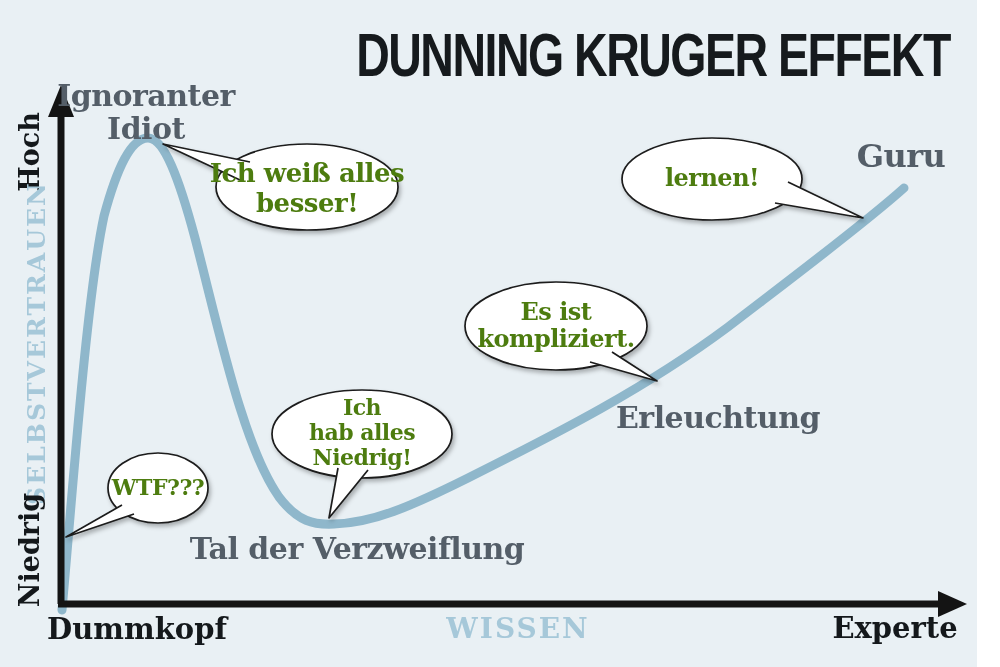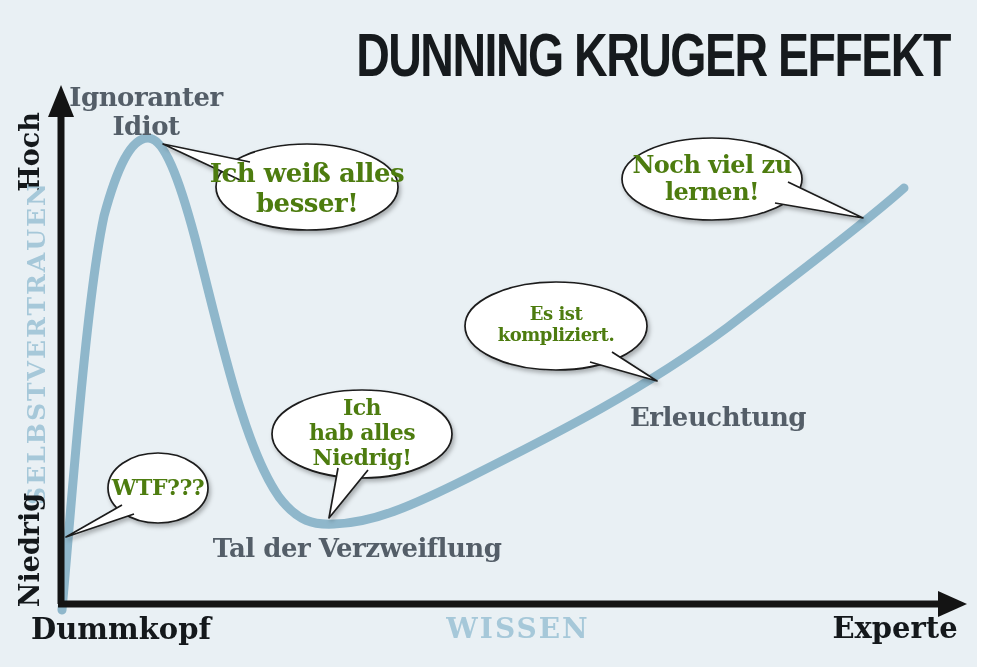--- a/index.html
+++ b/index.html
@@ -22,29 +22,29 @@
   .lbl span{display:block;}
   .title{
     left:653px;top:55px;
     transform:translate(-50%,-50%) scaleX(0.75);
     font-family:"Liberation Sans",sans-serif;
     font-size:62px;
     letter-spacing:-2px;
     color:#161a1d;
     font-weight:bold;
   }
-  .stage-label{color:#545e68;font-size:26px;letter-spacing:-0.5px;}
+  .stage-label{color:#545e68;font-size:30px;letter-spacing:-0.5px;}
   .rot{transform:translate(-50%,-50%) rotate(-90deg);}
   .axis-end{color:#14181b;font-size:29px;}
   .axis-accent{color:#a6c8d9;letter-spacing:2px;font-size:28px;}
   .bubble-text{color:#4d7c0f;line-height:1.14;letter-spacing:-0.5px;}
   .bt-peak{font-size:26px;}
   .bt-start{font-size:22px;}
   .bt-valley{font-size:22px;}
-  .bt-slope{font-size:18px;}
+  .bt-slope{font-size:24px;}
   .bt-end{font-size:24px;}
 </style>
 </head>
 <body>
 
 <div class="stage">
 
   <svg width="1000" height="667" viewBox="0 0 1000 667">
     <defs>
       <filter id="ds" x="-30%" y="-30%" width="160%" height="160%">
@@ -103,43 +103,45 @@
   <div class="lbl stage-label" style="left:146px;top:112px;">
     <span>Ignoranter</span>
     <span>Idiot</span>
   </div>
   <div class="lbl stage-label" style="left:357px;top:548px;">
     <span>Tal der Verzweiflung</span>
   </div>
   <div class="lbl stage-label" style="left:718px;top:417px;">
     <span>Erleuchtung</span>
   </div>
+  <div class="lbl stage-label" style="left:901px;top:157px;font-size:32px;">
+    <span>Guru</span>
+  </div>
 
   <div class="lbl rot axis-end" style="left:30px;top:152px;font-size:27px;">Hoch</div>
   <div class="lbl rot axis-accent" style="left:37px;top:343px;font-size:25px;">SELBSTVERTRAUEN</div>
   <div class="lbl rot axis-end" style="left:30px;top:550px;font-size:27px;">Niedrig</div>
 
-  <div class="lbl axis-end" style="left:121px;top:630px;text-align:center;">Dummkopf</div>
+  <div class="lbl axis-end" style="left:137px;top:630px;text-align:center;">Dummkopf</div>
   <div class="lbl axis-accent" style="left:518px;top:629px;">WISSEN</div>
   <div class="lbl axis-end" style="left:895px;top:629px;">Experte</div>
 
   <div class="lbl bubble-text bt-peak" style="left:307px;top:189px;">
     <span>Ich weiß alles</span>
     <span>besser!</span>
   </div>
   <div class="lbl bubble-text bt-start" style="left:158px;top:488px;">
     <span>WTF???</span>
   </div>
   <div class="lbl bubble-text bt-valley" style="left:362px;top:433px;">
     <span>Ich</span>
     <span>hab alles</span>
     <span>Niedrig!</span>
   </div>
   <div class="lbl bubble-text bt-slope" style="left:556px;top:325px;">
     <span>Es ist</span>
     <span>kompliziert.</span>
   </div>
   <div class="lbl bubble-text bt-end" style="left:712px;top:178px;">
-    <span>Noch viel zu</span>
     <span>lernen!</span>
   </div>
 
 </div>
 
 </body></html>

